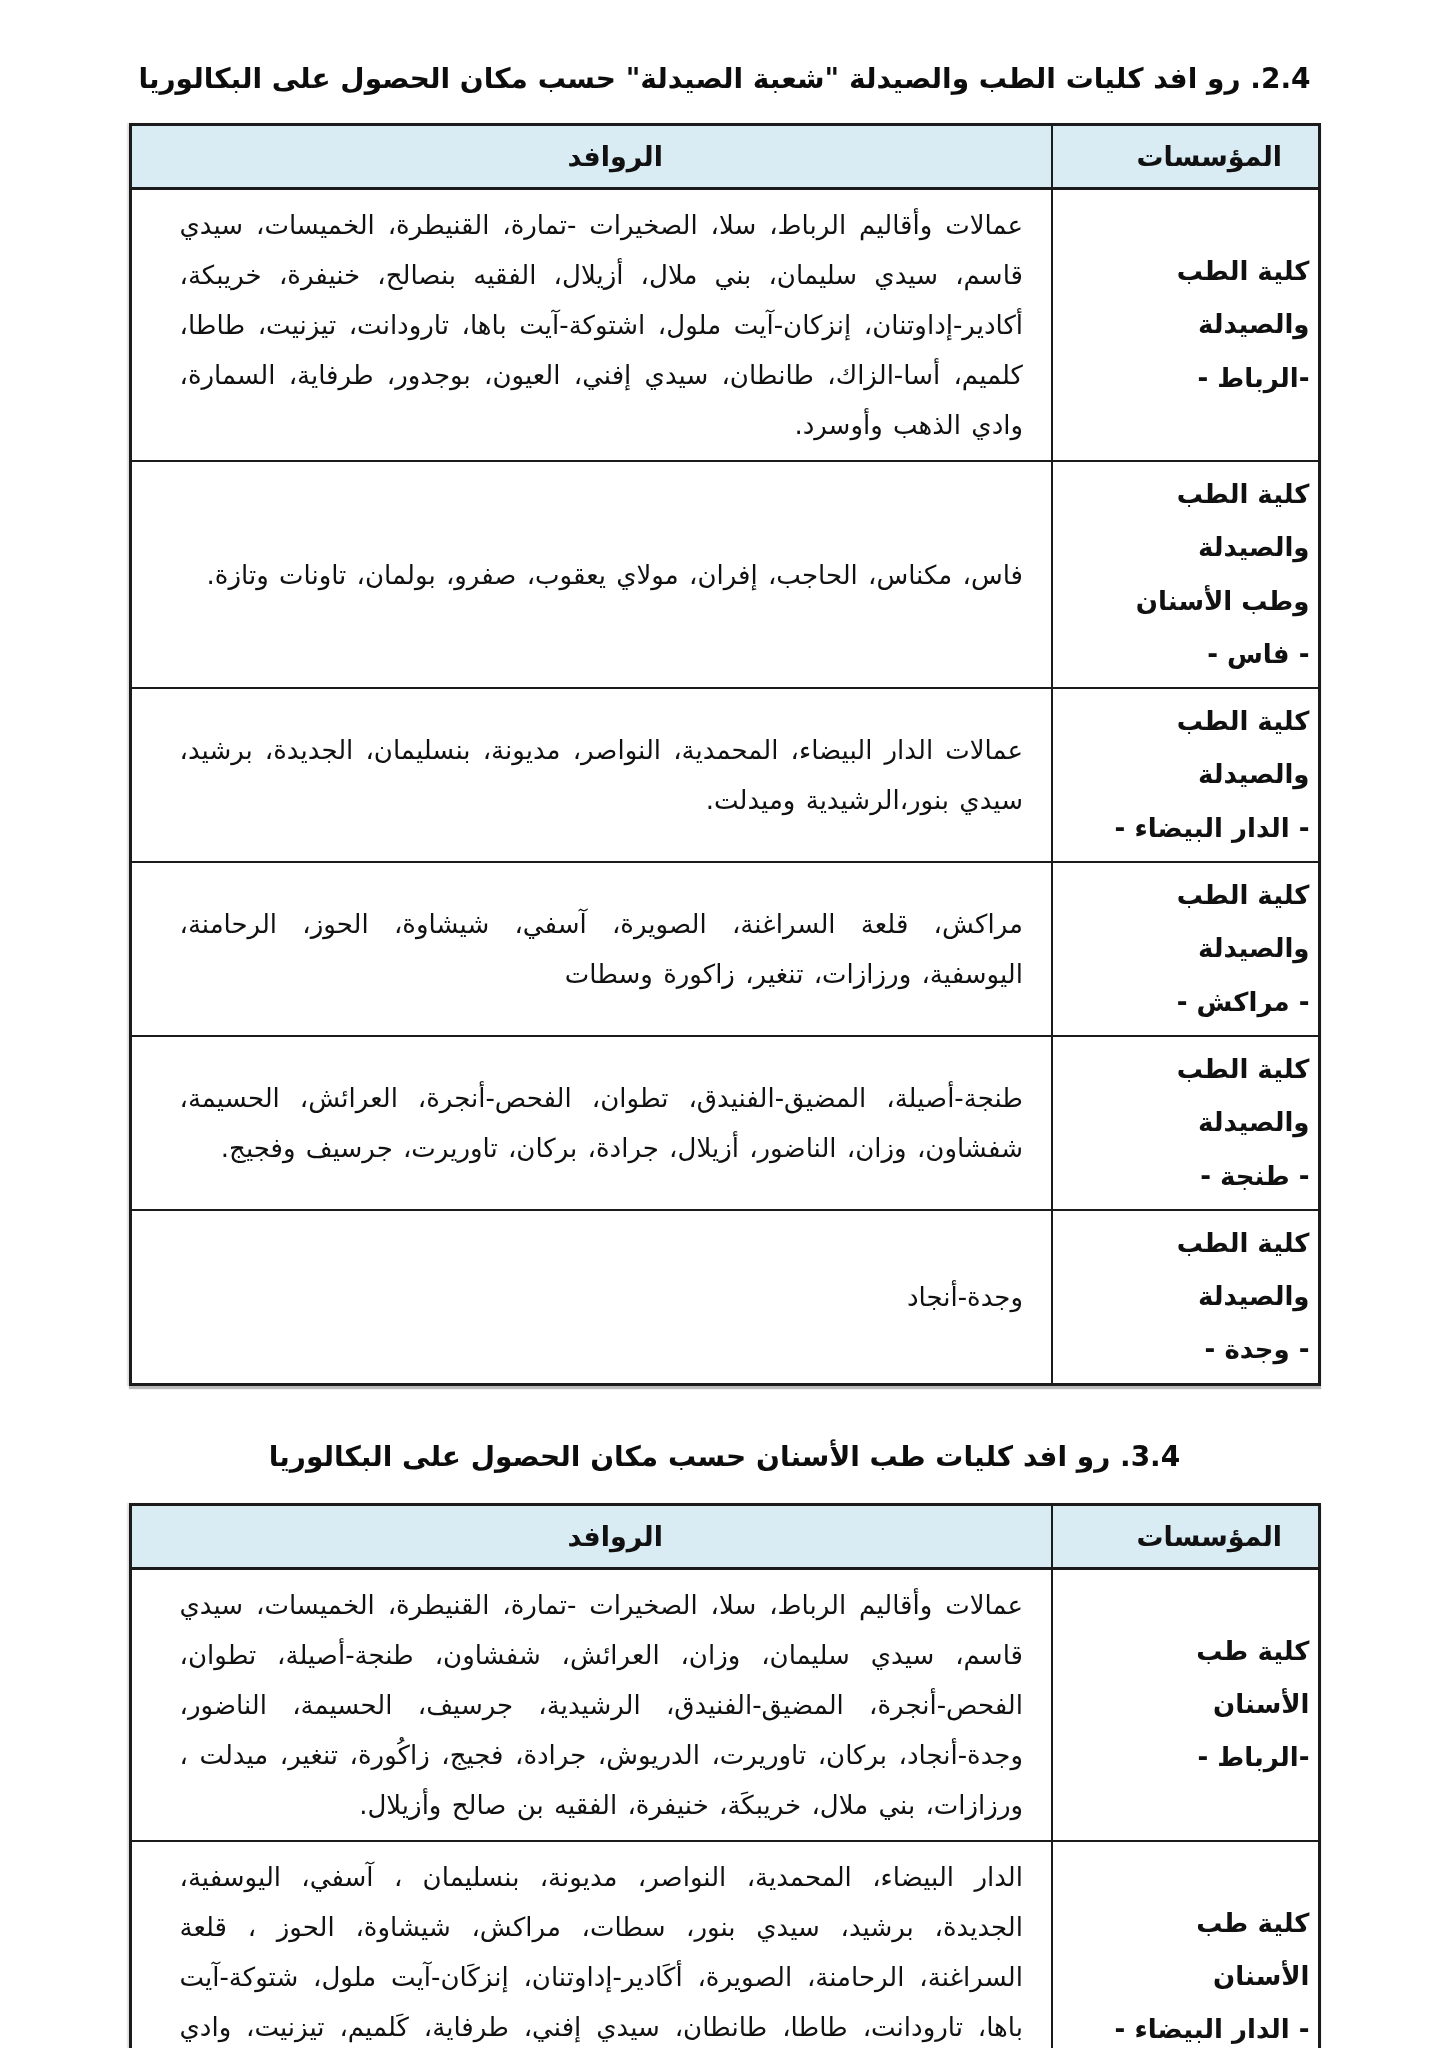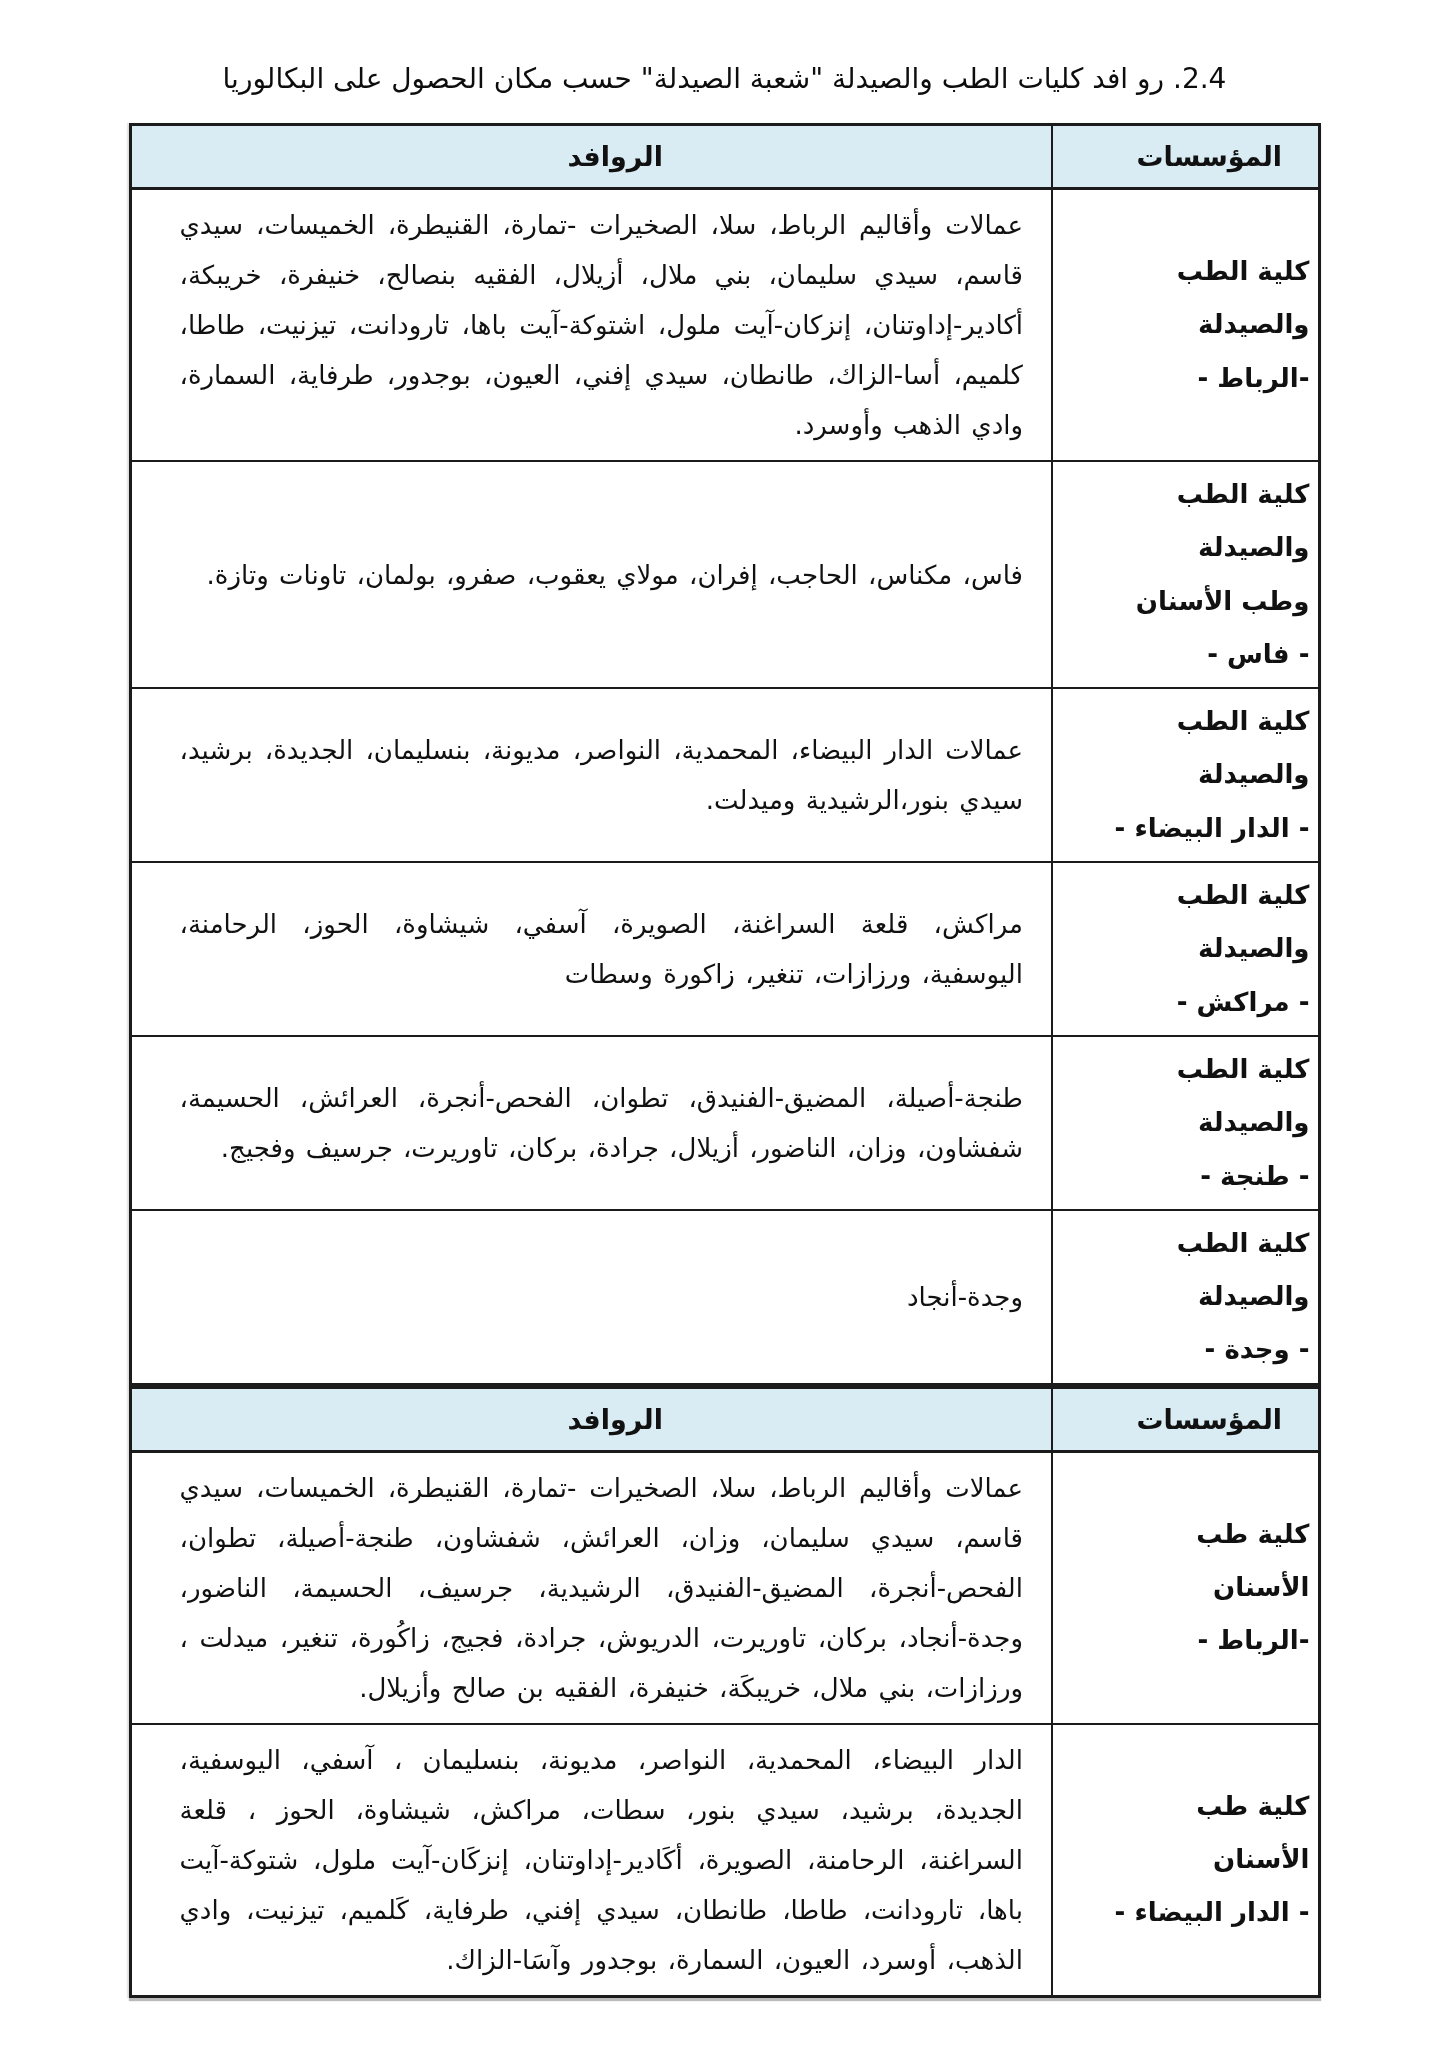--- a/index.html
+++ b/index.html
@@ -16,21 +16,21 @@
     height: 2048px;
     background: #ffffff;
     position: relative;
   }
   .content {
     width: 1192px;
     margin: 0 auto;
   }
   h2.title {
     font-size: 28px;
-    font-weight: 400;
+    font-weight: 700;
     text-align: center;
     color: #0d0d0d;
     letter-spacing: 0;
   }
   h2.title.first { padding-top: 62px; margin-bottom: 28px; }
   h2.title.second { margin-top: 54px; margin-bottom: 30px; }
 
   table.t {
     width: 100%;
     border-collapse: collapse;
@@ -130,20 +130,21 @@
           <tr>
             <td class="inst">كلية الطب والصيدلة
 - وجدة -</td>
             <td class="feed">وجدة-أنجاد</td>
           </tr>
         </tbody>
       </table>
     </section>
 
     <section>
+      <h2 class="title second">3.4. رو افد كليات طب الأسنان حسب مكان الحصول على البكالوريا</h2>
 
       <table class="t" id="t2">
         <colgroup>
           <col class="c-inst">
           <col class="c-feed">
         </colgroup>
         <thead>
           <tr>
             <th class="inst-h">المؤسسات</th>
             <th class="feed-h">الروافد</th>

